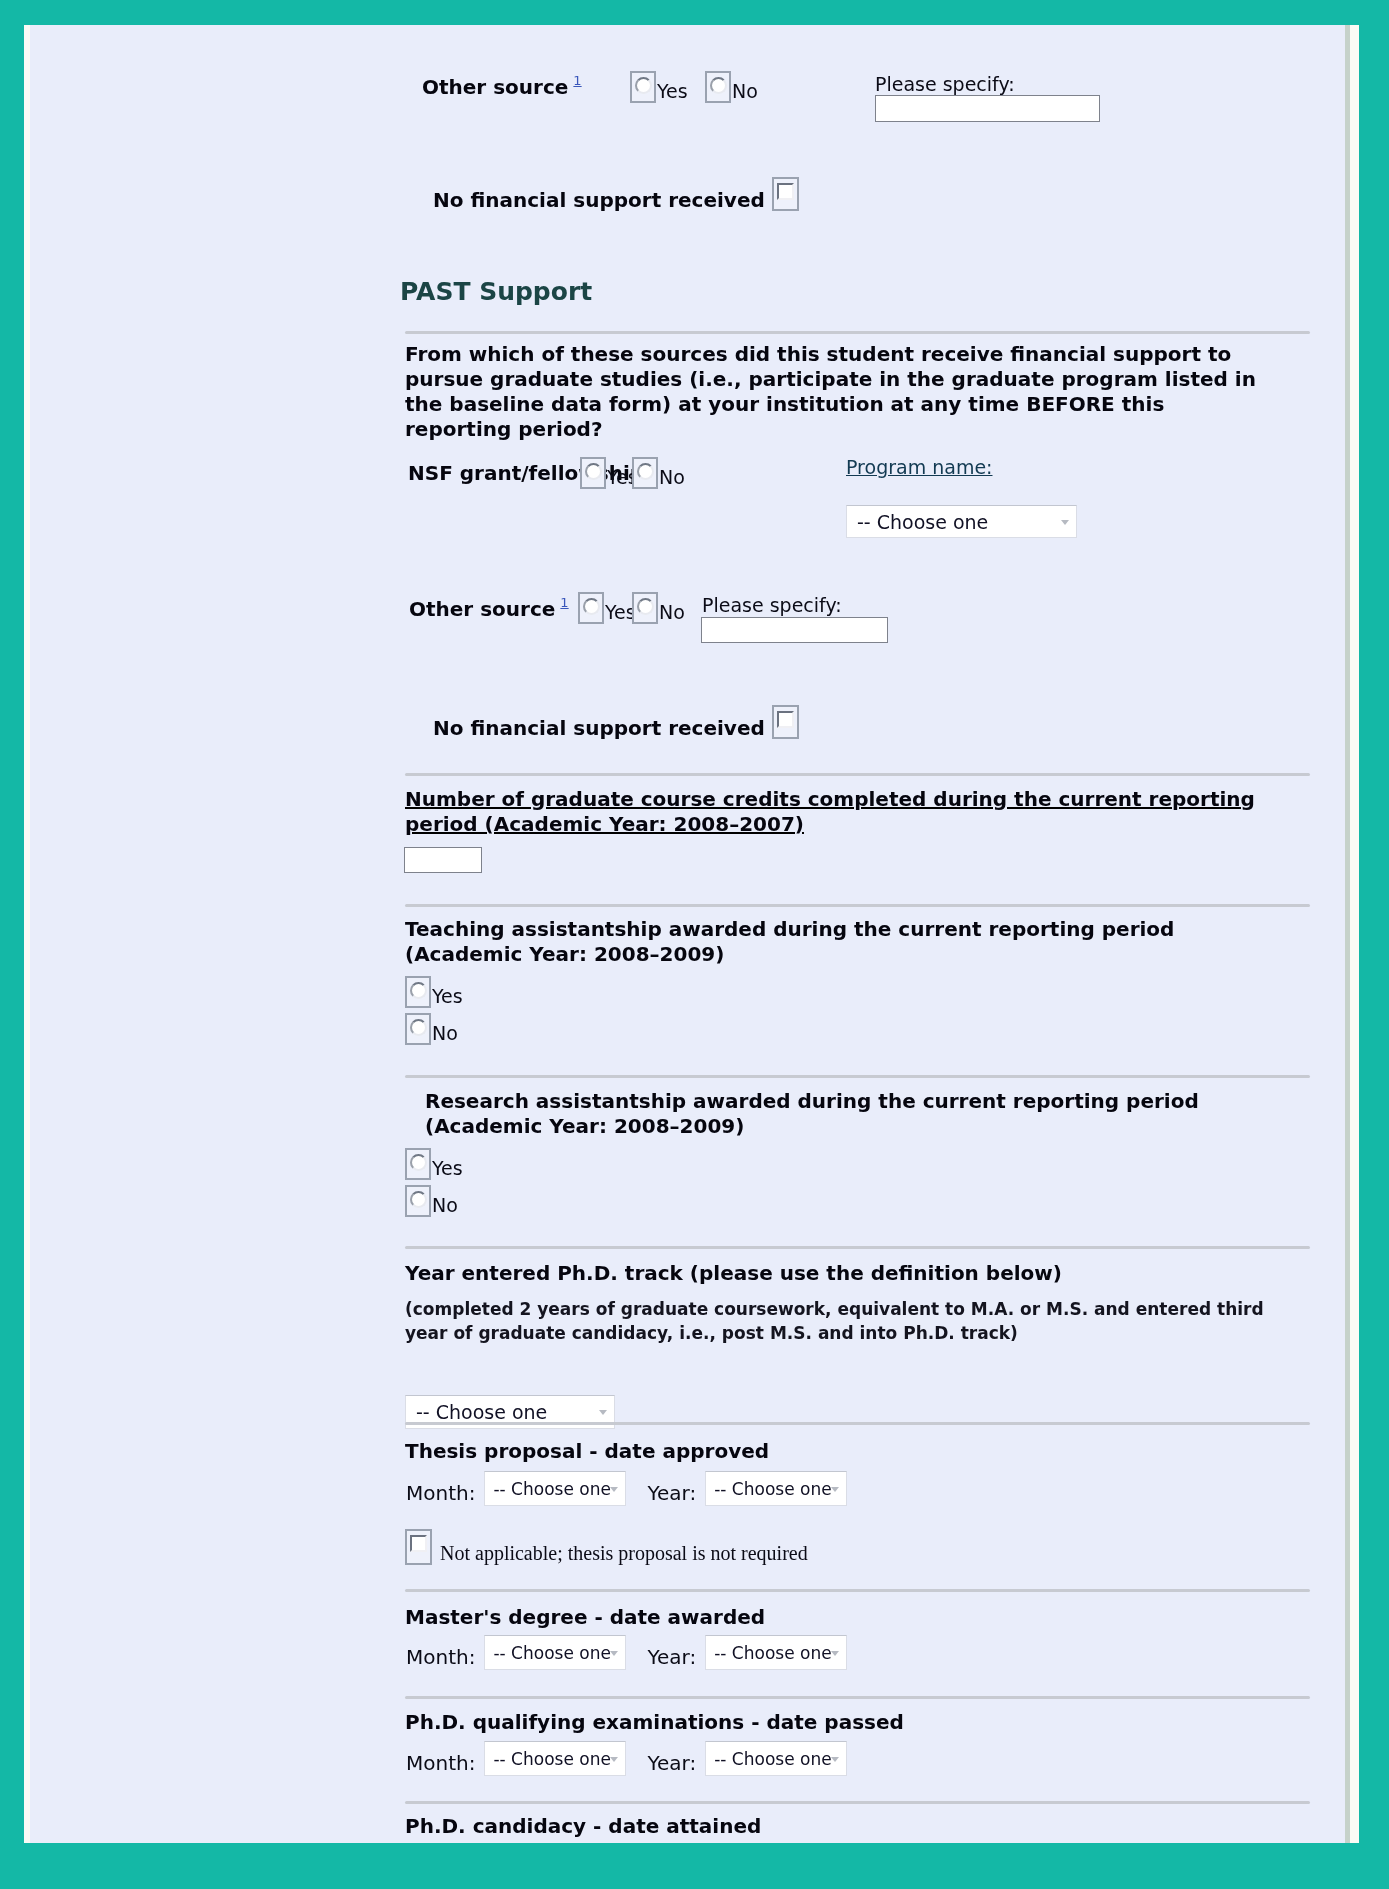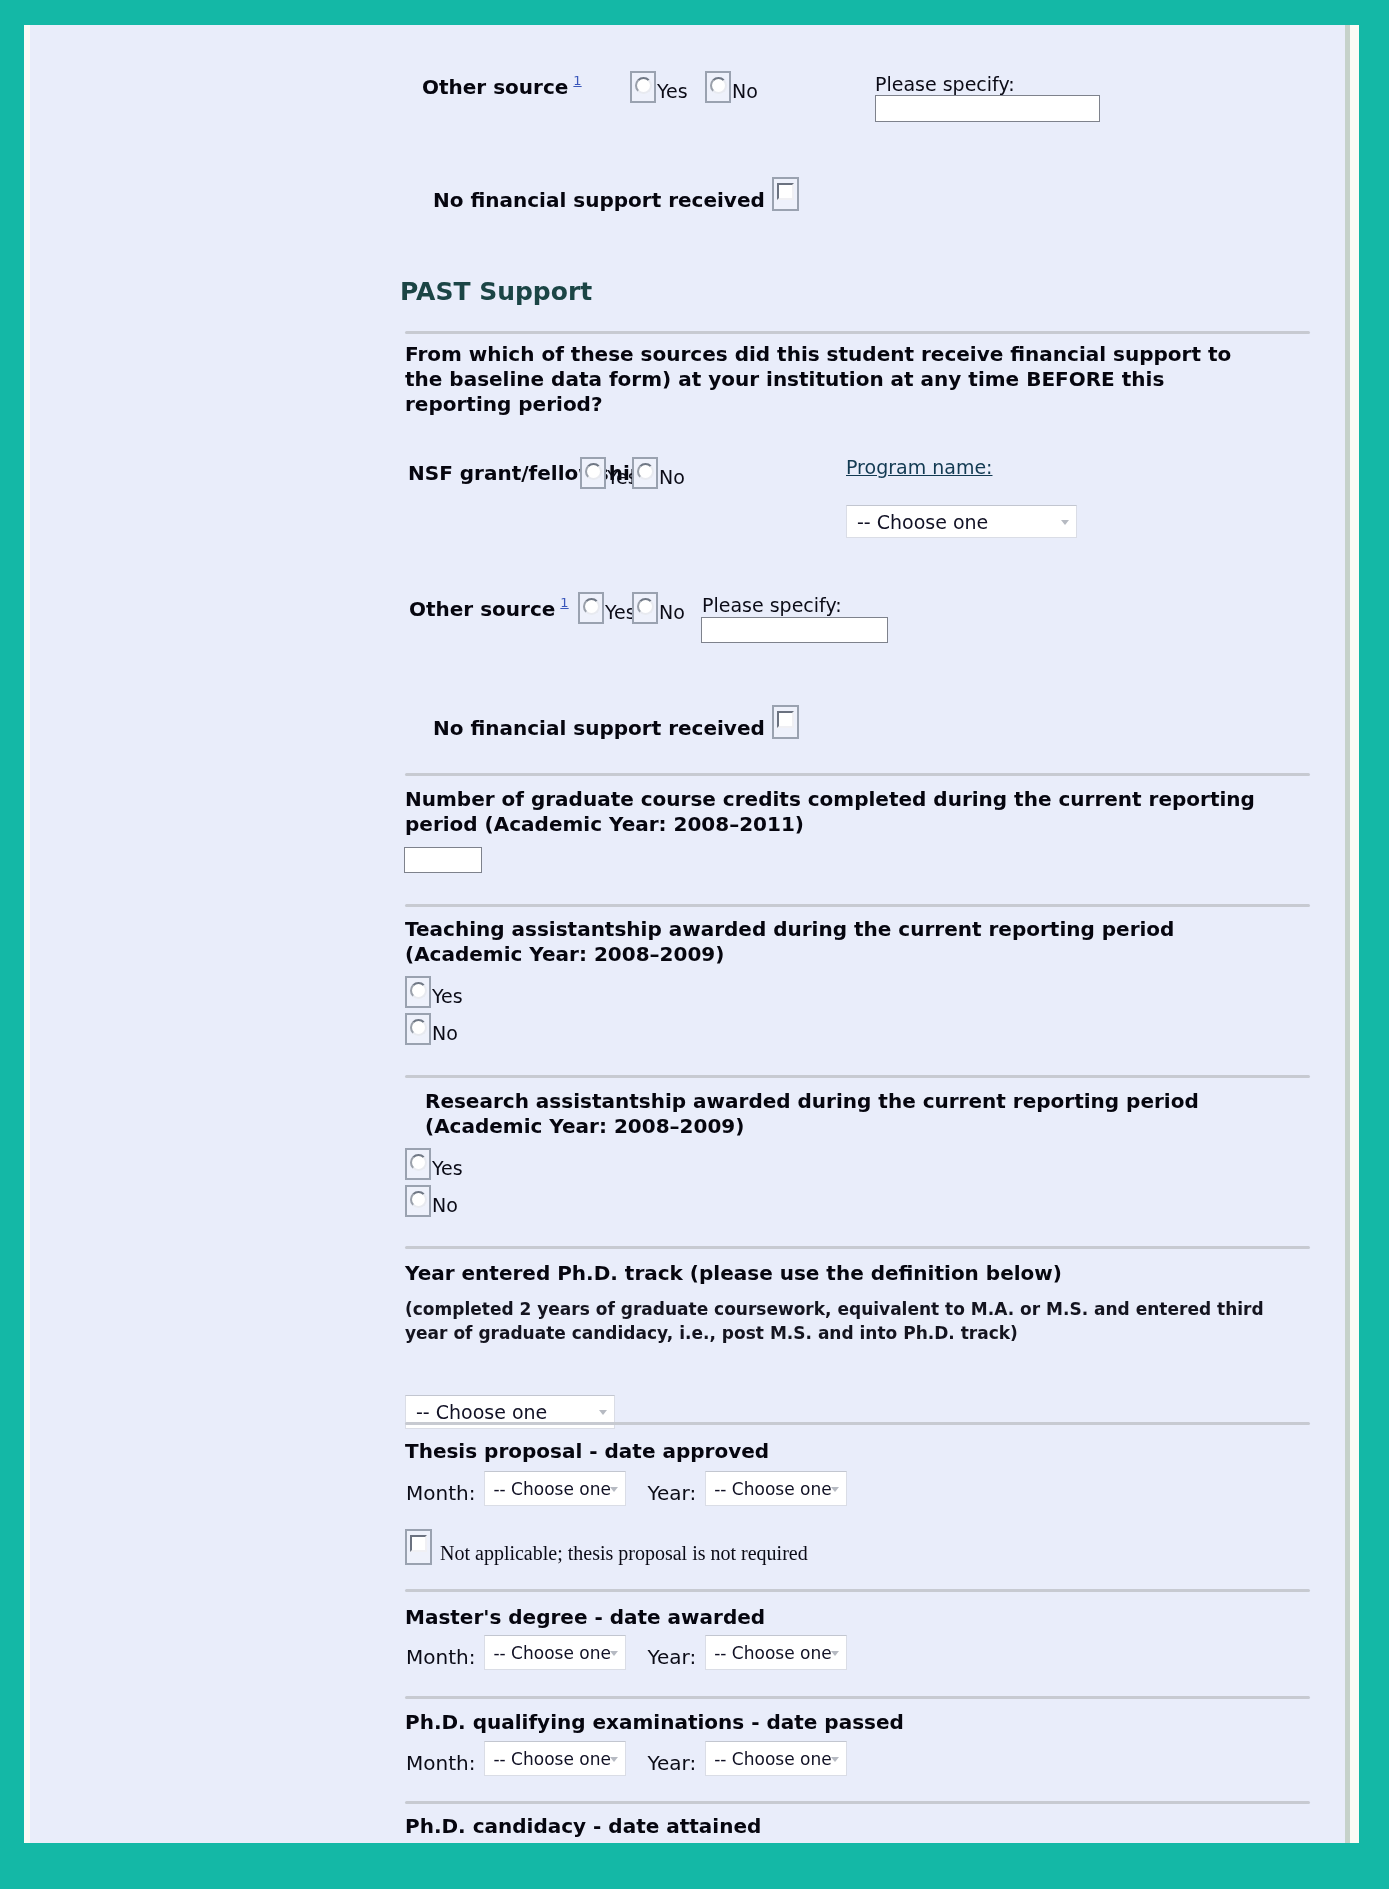--- a/index.html
+++ b/index.html
@@ -70,20 +70,21 @@
       <span class="cbox" style="margin-left:7px;">
           <span class="csq"></span>
         </span>
     </div>
 
     <div class="abs heading" style="left:370px; top:252px;">PAST Support</div>
     <div class="abs rule" style="left:375px; top:306px; width:905px;"></div>
 
     <div class="abs" style="left:375px; top:317px;">
       <div class="qline">From which of these sources did this student receive financial support to</div>
+      <div class="qline">pursue graduate studies (i.e., participate in the graduate program listed in</div>
       <div class="qline">the baseline data form) at your institution at any time BEFORE this</div>
       <div class="qline">reporting period?</div>
     </div>
 
     <span class="abs blabel" style="left:378px; top:436px;">NSF grant/fellowship</span>
     <span class="abs radio" style="left:550px; top:432px;">
       <span class="rbox">
           <span class="rdot"></span>
         </span>
       <span class="rlabel">Yes</span>
@@ -118,23 +119,23 @@
 
     <div class="abs flexrow" style="left:403px; top:680px;">
       <span class="blabel" style="padding-top:11px;">No financial support received</span>
       <span class="cbox" style="margin-left:7px;">
           <span class="csq"></span>
         </span>
     </div>
 
     <div class="abs rule" style="left:375px; top:748px; width:905px;"></div>
 
-    <div class="abs" style="left:375px; top:762px;">
+    <div class="abs" style="left:375px; top:762px;text-decoration:underline;">
       <div class="qline">Number of graduate course credits completed during the current reporting</div>
-      <div class="qline">period (Academic Year: 2008–2011)</div>
+      <div class="qline">period (Academic Year: 2008–2007)</div>
     </div>
     <input class="abs ti" style="left: 374px; top: 822px; width: 78px; height: 26px;" value="">
 
     <div class="abs rule" style="left:375px; top:879px; width:905px;"></div>
 
     <div class="abs" style="left:375px; top:892px;">
       <div class="qline">Teaching assistantship awarded during the current reporting period</div>
       <div class="qline">(Academic Year: 2008–2009)</div>
     </div>
     <span class="abs radio" style="left:375px; top:951px;">

